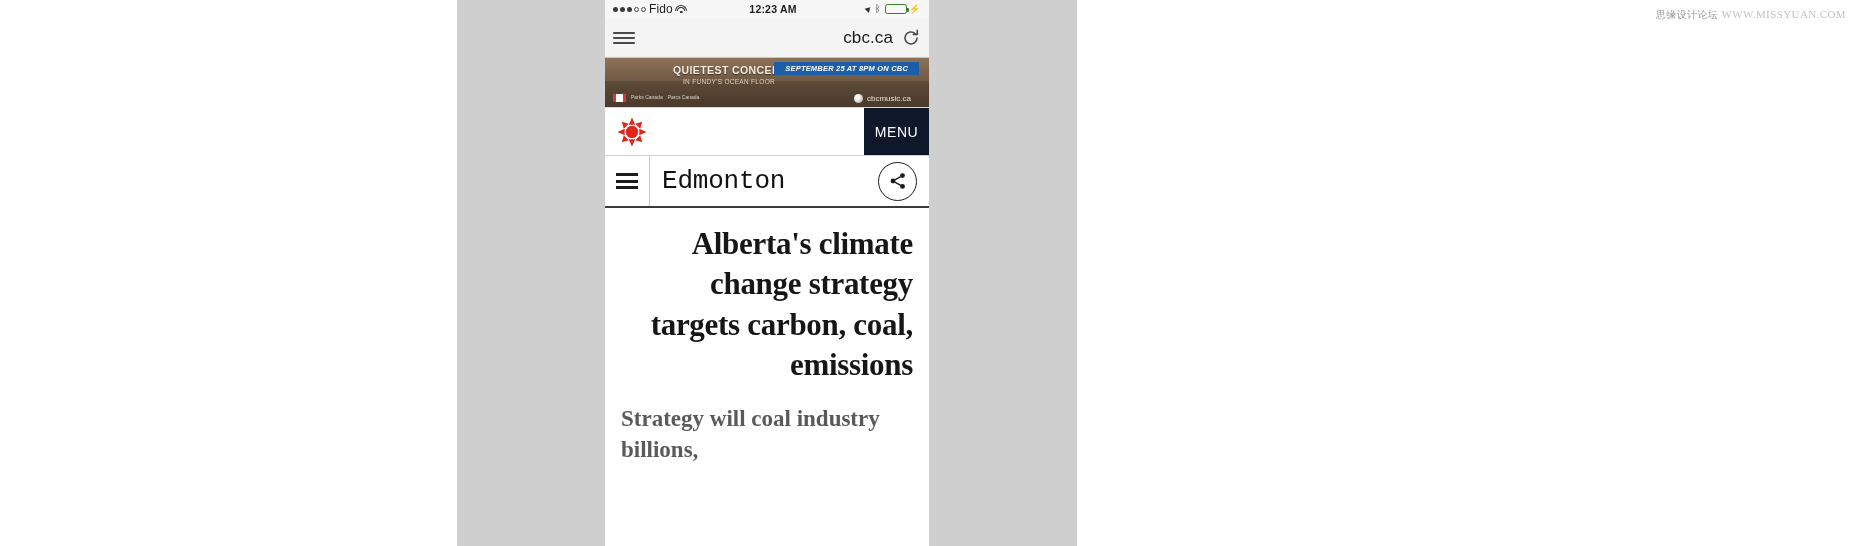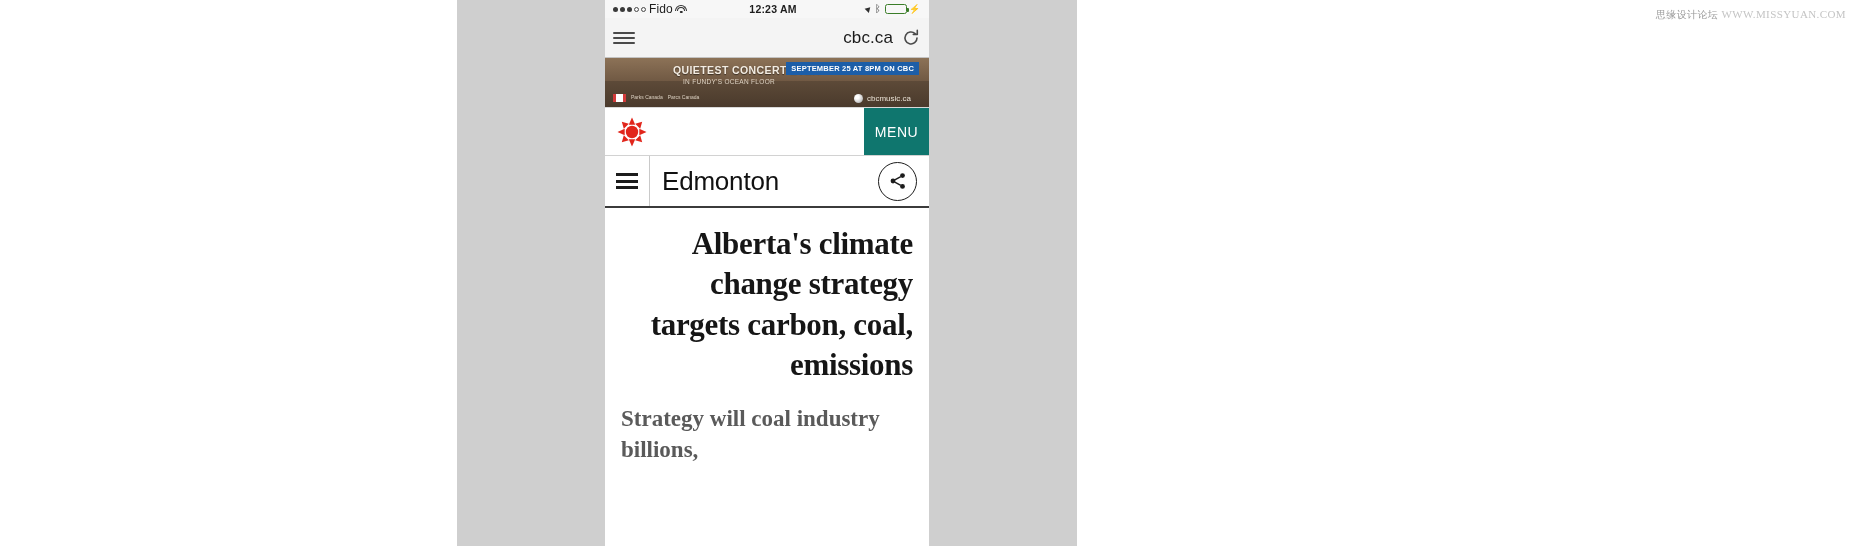--- a/index.html
+++ b/index.html
@@ -232,23 +232,24 @@
     letter-spacing: 0.3px;
     white-space: nowrap;
   }
   .ad-date {
     position: absolute;
     right: 10px; top: 4px;
     background: #1c5ea8;
     color: #ffffff;
     font-size: 7.5px;
     font-weight: bold;
-    padding: 2px 5px;
+    padding: 2px 11px;
     letter-spacing: 0.2px;
     white-space: nowrap;
+    font-style: italic;
   }
   .ad-brand {
     position: absolute;
     right: 18px; bottom: 4px;
     color: #e8e0d4;
     font-size: 8px;
     display: flex;
     align-items: center;
     gap: 4px;
     white-space: nowrap;
@@ -285,21 +286,21 @@
   }
   .cbc-gem {
     margin-left: 10px;
     width: 34px; height: 34px;
     position: relative;
   }
   .menu-button {
     margin-left: auto;
     width: 65px;
     height: 47px;
-    background: #0f766e;
+    background: #0f172a;
     color: #ffffff;
     display: flex;
     align-items: center;
     justify-content: center;
     font-size: 14px;
     letter-spacing: 0.6px;
     cursor: pointer;
   }
 
   
@@ -325,21 +326,21 @@
     flex-direction: column;
     justify-content: space-between;
   }
   .hamburger-big span {
     display: block;
     height: 3px;
     background: #1c1c1c;
     width: 100%;
   }
   .section-title {
-    font-family: Liberation Sans, sans-serif;
+    font-family: Liberation Mono, monospace;
     font-size: 26px;
     color: #111111;
     margin-left: 12px;
     letter-spacing: -0.2px;
   }
   .share-button {
     margin-left: auto;
     margin-right: 12px;
     width: 37px; height: 37px;
     border: 1.8px solid #1c1c1c;

